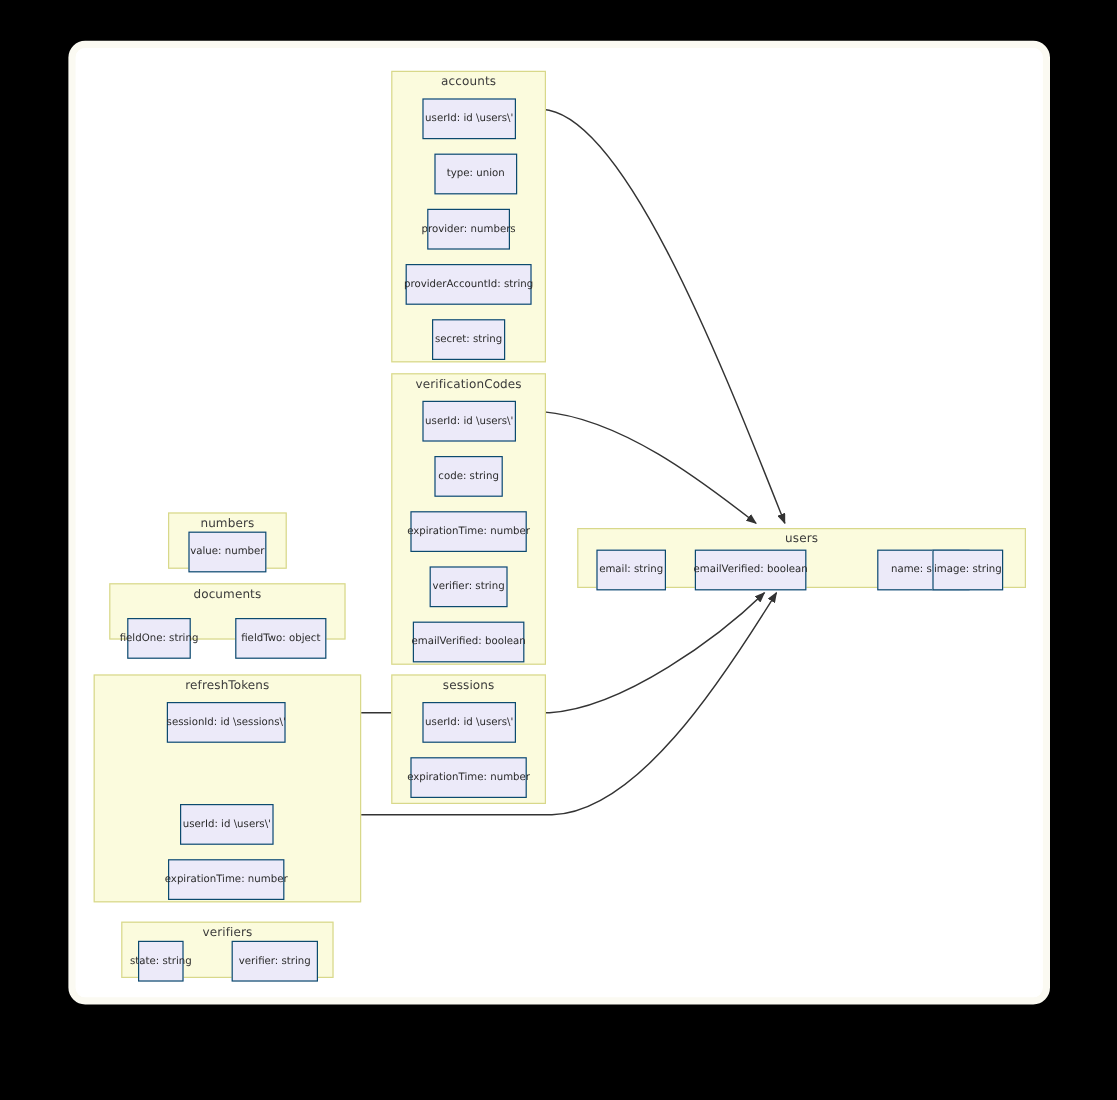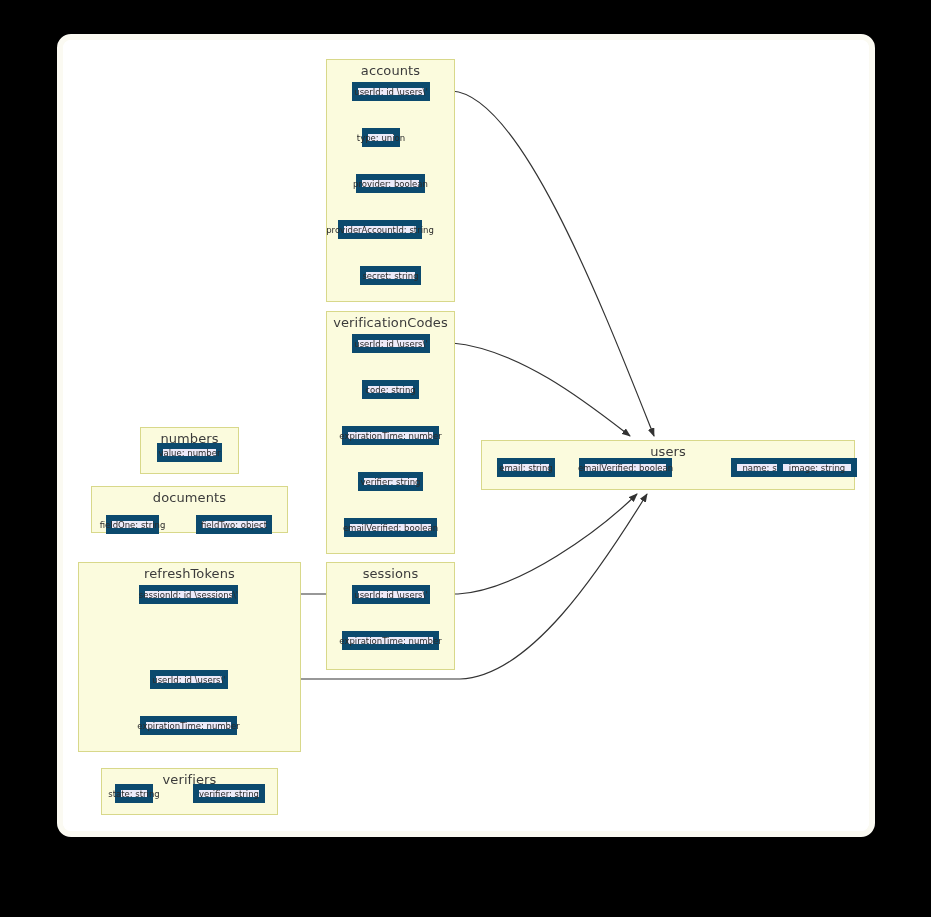--- a/index.html
+++ b/index.html
@@ -53,38 +53,38 @@
     border: 1px solid #d8d88a;
     box-sizing: border-box;
   }
 
   .table-title {
     position: absolute;
     top: 3px;
     left: 0;
     right: 0;
     text-align: center;
-    font-size: 13px;
+    font-size: 10px;
     color: #3b3b3b;
     letter-spacing: 0.1px;
     white-space: nowrap;
   }
 
   .field-box {
     position: absolute;
     background: #eceaf9;
-    border: 6px solid #0c4a6e;
+    border: 1px solid #0c4a6e;
     box-sizing: border-box;
     font-size: 8.5px;
     color: #2b2b2b;
     display: flex;
     align-items: center;
     justify-content: center;
     white-space: nowrap;
-    padding: 1px 7px;
+    padding: 16px 7px;
     height: 19px;
   }
 </style>
 </head>
 <body>
 
 <div id="app-frame">
   <div id="canvas"></div>
 </div>
 
@@ -101,44 +101,44 @@
       <path d="M 430 594 L 458 594 C 520 590 600 530 637 494" fill="none" stroke="#333333" stroke-width="1.2" marker-end="url(#arrowhead)"></path>
       <path d="M 229 679 L 460 679 C 530 677 600 570 647 494" fill="none" stroke="#333333" stroke-width="1.2" marker-end="url(#arrowhead)"></path>
     </g>
 </svg>
 
 <div id="nodes">
     <div class="table-node" style="left: 326px; top: 59px; width: 129px; height: 243px;">
       <div class="table-title">accounts</div>
     </div>
     <div class="field-box" style="left: 352px; top: 82px; width: 78px;">userId: id \users\'</div>
-    <div class="field-box" style="left: 362px; top: 128px; width: 38px;">type: union</div>
-    <div class="field-box" style="left: 356px; top: 174px; width: 69px;">provider: boolean</div>
-    <div class="field-box" style="left: 338px; top: 220px; width: 84px; text-align: center;">providerAccountId: string</div>
+    <div class="field-box" style="left: 362px; top: 128px; width: 69px;">type: union</div>
+    <div class="field-box" style="left: 356px; top: 174px; width: 69px;">provider: numbers</div>
+    <div class="field-box" style="left: 338px; top: 220px; width: 105px; text-align: center;">providerAccountId: string</div>
     <div class="field-box" style="left: 360px; top: 266px; width: 61px;">secret: string</div>
     <div class="table-node" style="left: 326px; top: 311px; width: 129px; height: 243px;">
       <div class="table-title">verificationCodes</div>
     </div>
     <div class="field-box" style="left: 352px; top: 334px; width: 78px;">userId: id \users\'</div>
     <div class="field-box" style="left: 362px; top: 380px; width: 57px;">code: string</div>
     <div class="field-box" style="left: 342px; top: 426px; width: 97px;">expirationTime: number</div>
     <div class="field-box" style="left: 358px; top: 472px; width: 65px;">verifier: string</div>
     <div class="field-box" style="left: 344px; top: 518px; width: 93px;">emailVerified: boolean</div>
     <div class="table-node" style="left: 326px; top: 562px; width: 129px; height: 108px;">
       <div class="table-title">sessions</div>
     </div>
     <div class="field-box" style="left: 352px; top: 585px; width: 78px;">userId: id \users\'</div>
     <div class="field-box" style="left: 342px; top: 631px; width: 97px;">expirationTime: number</div>
     <div class="table-node" style="left: 481px; top: 440px; width: 374px; height: 50px;">
       <div class="table-title">users</div>
     </div>
     <div class="field-box" style="left: 497px; top: 458px; width: 58px;">email: string</div>
     <div class="field-box" style="left: 579px; top: 458px; width: 93px;">emailVerified: boolean</div>
     <div class="field-box" style="left: 695px; top: 458px; width: 77px; margin-left: 36px;">name: string</div>
-    <div class="field-box" style="left: 777px; top: 458px; width: 80px;">image: string</div>
+    <div class="field-box" style="left: 777px; top: 458px; width: 59px;">image: string</div>
     <div class="table-node" style="left: 140px; top: 427px; width: 99px; height: 47px;">
       <div class="table-title">numbers</div>
     </div>
     <div class="field-box" style="left: 157px; top: 443px; width: 65px;">value: number</div>
     <div class="table-node" style="left: 91px; top: 486px; width: 197px; height: 47px;">
       <div class="table-title">documents</div>
     </div>
     <div class="field-box" style="left: 106px; top: 515px; width: 53px;">fieldOne: string</div>
     <div class="field-box" style="left: 196px; top: 515px; width: 76px;">fieldTwo: object</div>
     <div class="table-node" style="left: 78px; top: 562px; width: 223px; height: 190px;">

